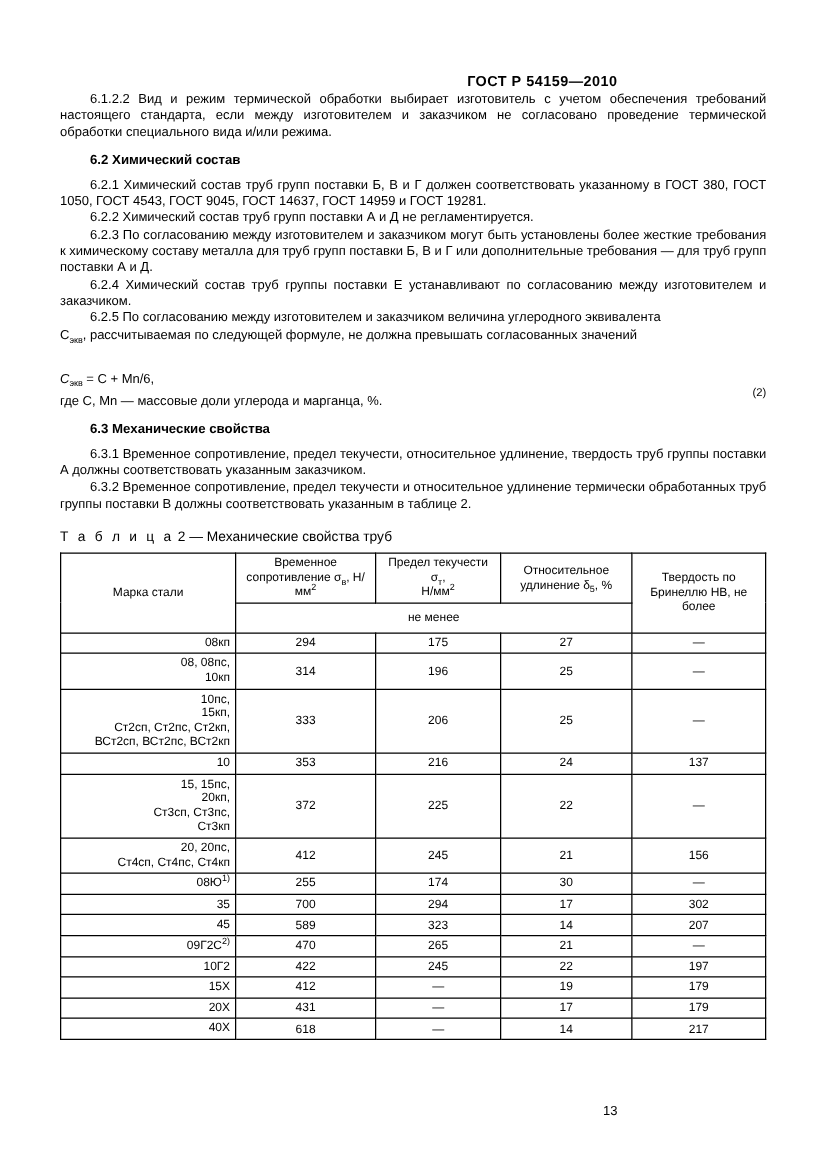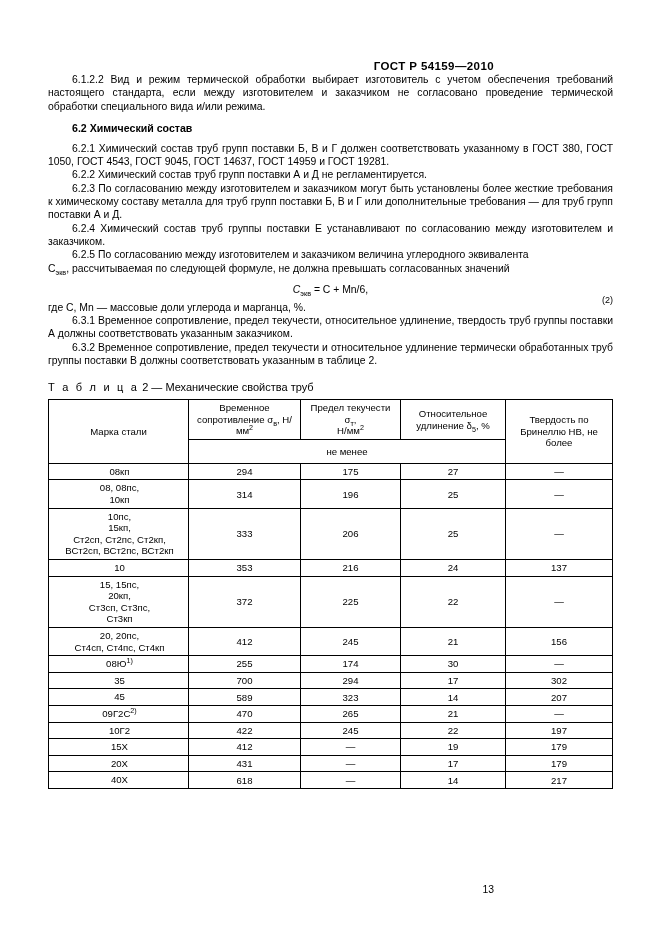--- a/index.html
+++ b/index.html
@@ -51,23 +51,23 @@
   }
   h3.sec {
     margin: 9px 0 7px 0;
     font-size: 10.6px;
     font-weight: bold;
     text-indent: 24px;
     line-height: 13px;
   }
   .formula-line {
     position: relative;
-    margin: 8px 0 4px 0;
+    margin: 22px 0 4px 0;
     font-size: 10.4px;
-    text-align: center;
+    text-align: left;
     line-height: 14px;
   }
   .formula-line .italic { font-style: italic; }
   .eqnum {
     position: absolute;
     right: 0;
     bottom: -10px;
     font-size: 9px;
     font-style: normal;
   }
@@ -88,21 +88,21 @@
     border: 1px solid #000000;
     padding: 2px 4px;
     vertical-align: middle;
   }
   table.mech thead th {
     text-align: center;
     font-weight: normal;
     line-height: 11.5px;
   }
   table.mech td.steel {
-    text-align: center;
+    text-align: right;
     padding-left: 6px;
     line-height: 11.6px;
     white-space: pre-line;
   }
   table.mech td.num {
     text-align: center;
   }
   .col1 { width: 140px; }
   .col2 { width: 112px; }
   .col3 { width: 100px; }
@@ -143,20 +143,21 @@
     <p class="para"><span>6.2.5  По согласованию между изготовителем и заказчиком величина углеродного эквивалента</span></p>
     <p class="para noindent"><span class="italic">C</span><sub>экв</sub><span>, рассчитываемая по следующей формуле, не должна превышать согласованных значений</span></p>
 
     <div class="formula-line">
       <span class="italic">C</span><sub>экв</sub>&nbsp;<span>= C + Mn/6,</span>
       <span class="eqnum">(2)</span>
     </div>
 
     <p class="para noindent">где C, Mn — массовые доли углерода и марганца, %.</p>
 
+    <h3 class="sec">6.3  Механические свойства</h3>
 
     <p class="para">6.3.1  Временное сопротивление, предел текучести, относительное удлинение, твердость труб группы поставки А должны соответствовать указанным заказчиком.</p>
     <p class="para">6.3.2 Временное сопротивление, предел текучести и относительное удлинение термически обработанных труб группы поставки В должны соответствовать указанным в таблице 2.</p>
 
     <div class="tbl-caption">
       <span class="spaced">Т а б л и ц а</span>
       <span>2</span>
       <span>—</span>
       <span>Механические свойства труб</span>
     </div>

